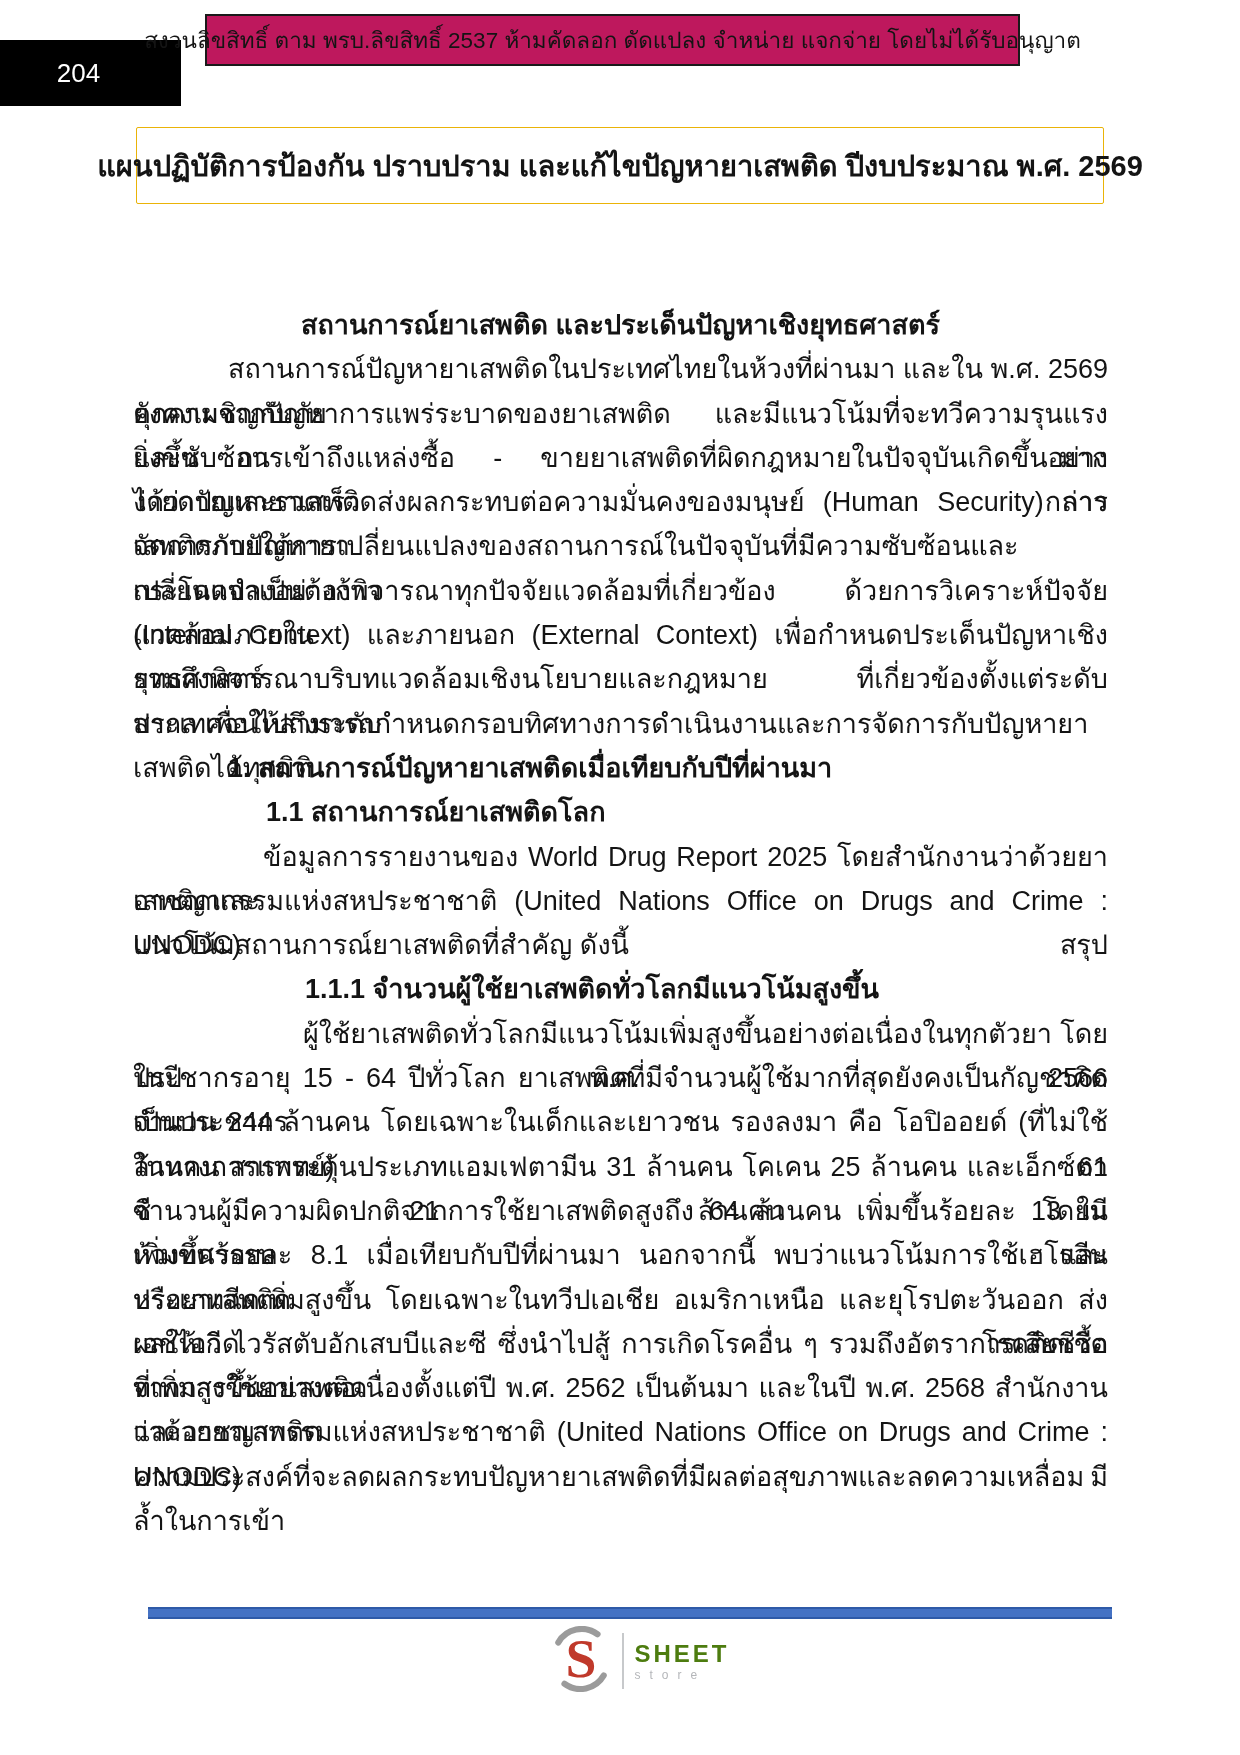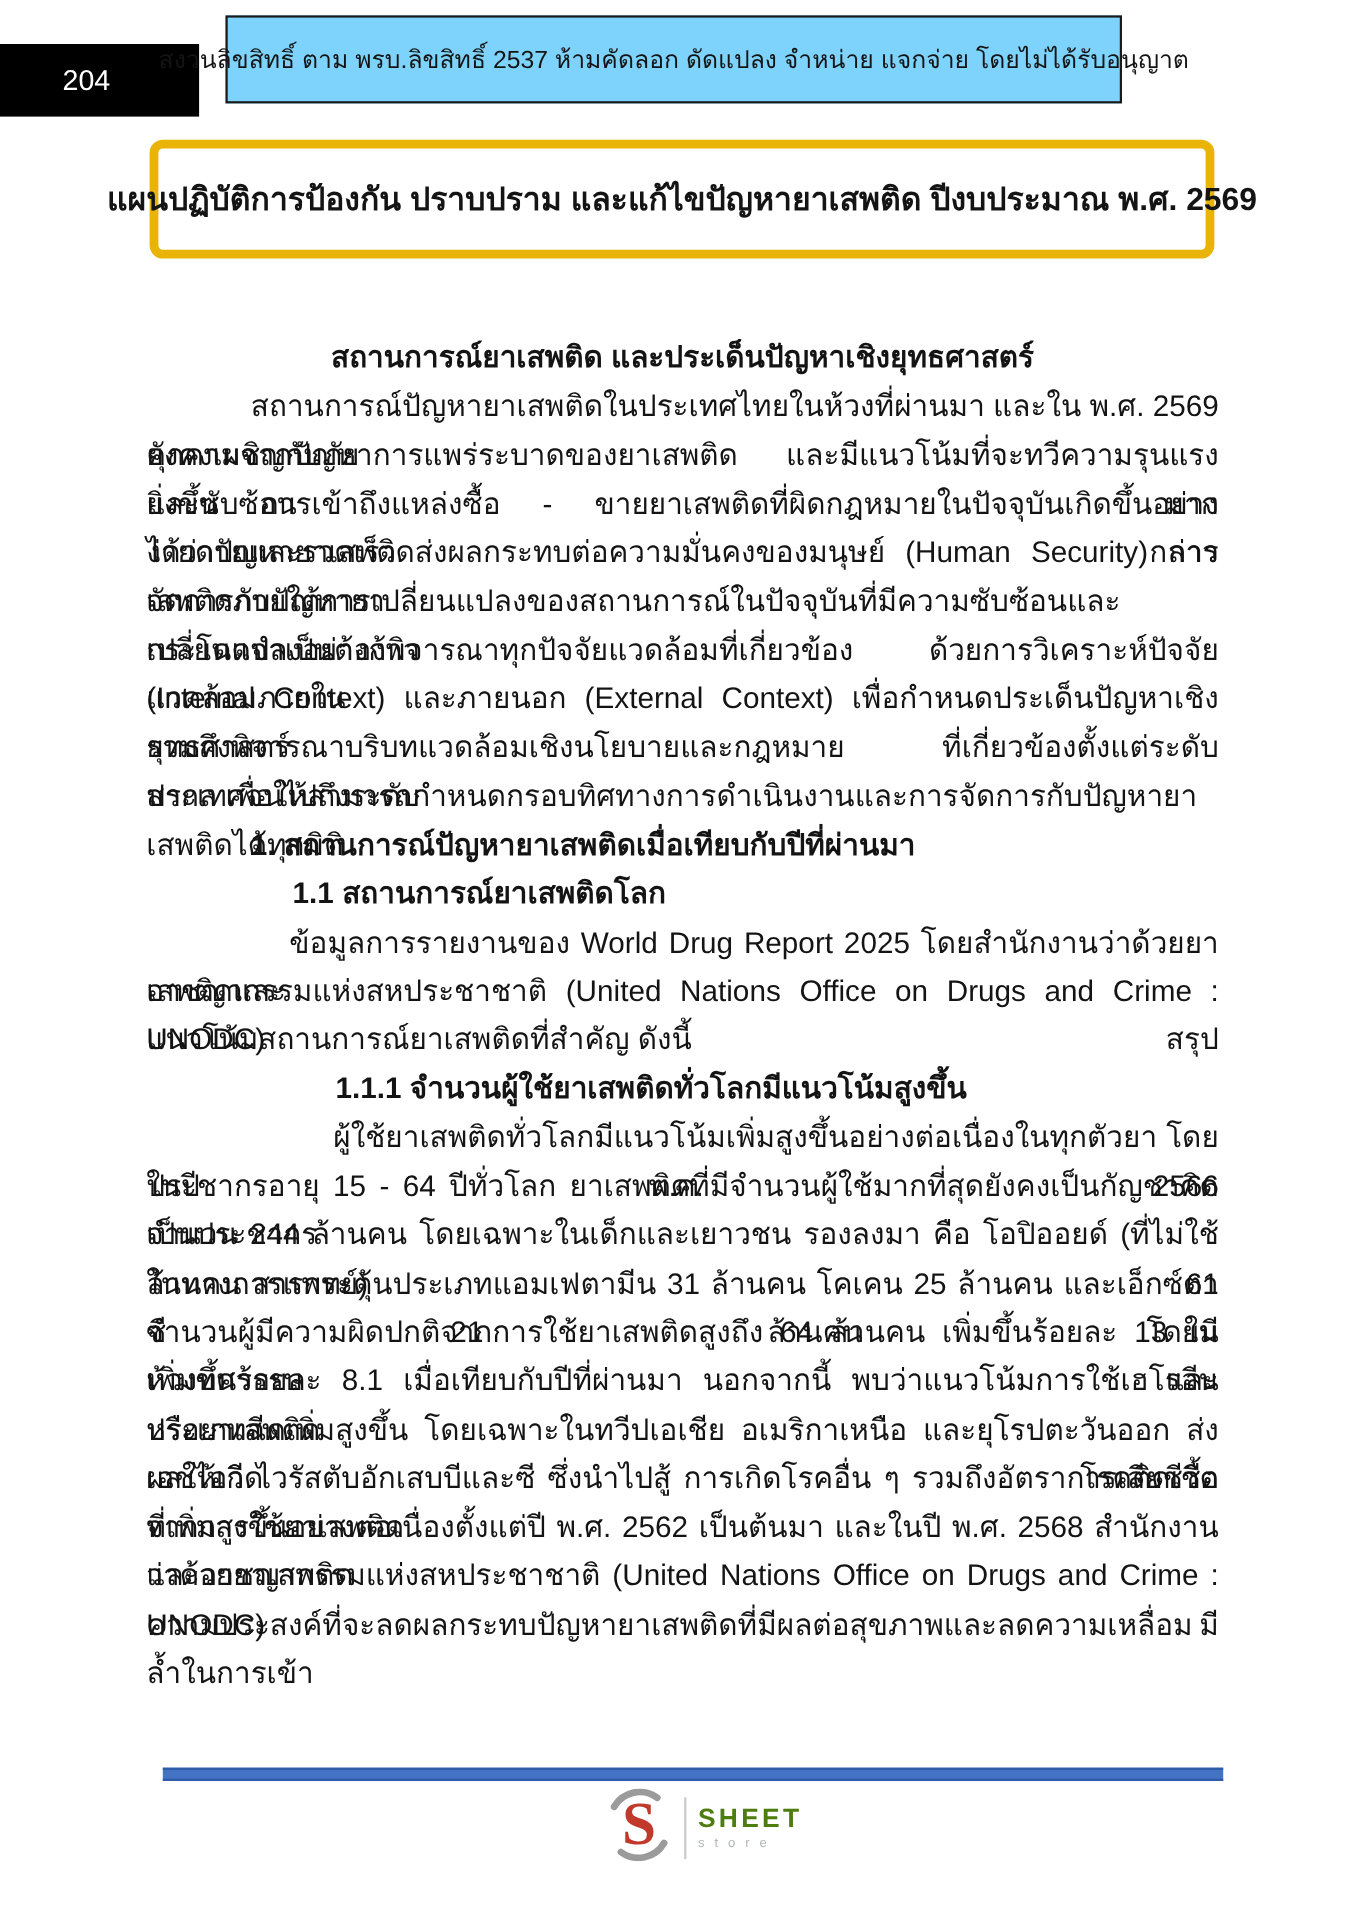--- a/index.html
+++ b/index.html
@@ -8,27 +8,27 @@
     font-family:"Liberation Sans","DejaVu Sans",sans-serif;color:#141414;
     overflow:hidden;
   }
   
   .page-number-box{
     position:absolute;left:0;top:40px;width:181px;height:66px;background:#000;
     color:#fff;display:flex;align-items:center;justify-content:center;
     padding-right:24px;box-sizing:border-box;font-size:26px;
   }
   .copyright-box{
-    position:absolute;left:205px;top:14px;width:815px;height:80px;
-    border:2px solid #1a1a1a;background:#7dd3fc;display:flex;align-items:center;
+    position:absolute;left:205px;top:14px;width:815px;height:52px;
+    border:2px solid #1a1a1a;background:#be185d;display:flex;align-items:center;
     justify-content:center;box-sizing:border-box;font-size:22.5px;white-space:nowrap;
   }
   .title-box{
-    position:absolute;left:136px;top:127px;width:968px;height:108px;
-    border:8px solid #eab308;border-radius:12px;background:#fff;
+    position:absolute;left:136px;top:127px;width:968px;height:77px;
+    border:1px solid #eab308;border-radius:2px;background:#fff;
     display:flex;align-items:center;justify-content:center;box-sizing:border-box;
     font-size:29px;font-weight:bold;white-space:nowrap;
   }
   
   .content{
     position:absolute;left:133px;top:263px;width:975px;font-size:27px;margin-top:40px;
   }
   .ln{height:44.3px;line-height:44.3px;}
   .j{text-align:justify;text-align-last:justify;}
   .c{text-align:center;font-weight:bold;}

